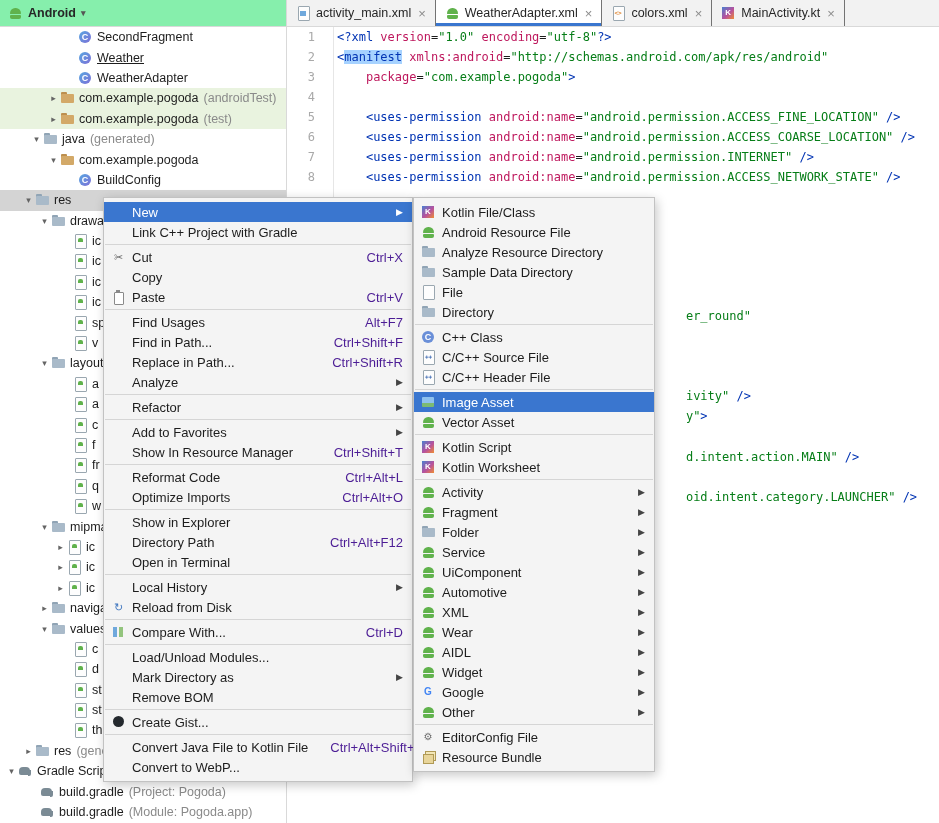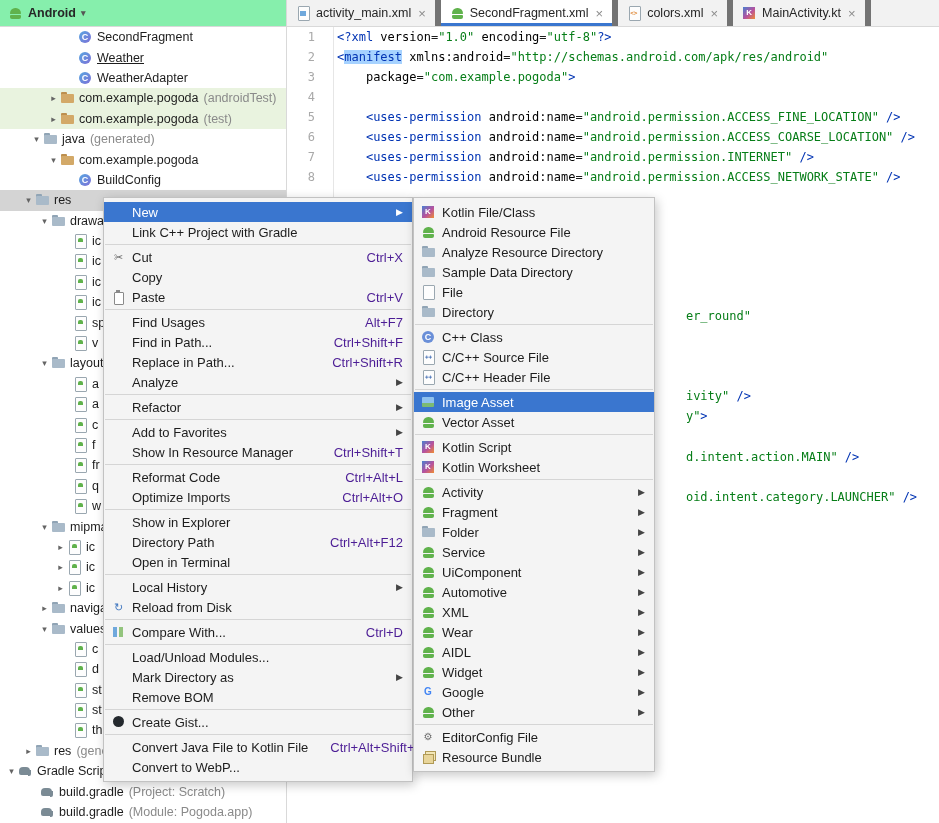--- a/index.html
+++ b/index.html
@@ -10,21 +10,21 @@
   
   .topbar{height:27px;display:flex;background:#86efac;border-bottom:1px solid #d9d9d9}
   .proj-zone{width:287px;flex:none;display:flex;align-items:center;padding:0 10px 0 8px;border-right:1px solid #d9d9d9}
   .project-sel{display:flex;align-items:center;gap:5px;font-weight:bold;color:#262626;cursor:default}
   .chev{font-size:9px;color:#555}
   .toolbar-icons{margin-left:auto;display:flex;gap:12px;align-items:center}
   .tbicon{color:#5f6a72;font-size:13px;line-height:27px}
 
   
   .tabbar{flex:1;display:flex;align-items:stretch;background:#f2f2f2;overflow:hidden}
-  .tab{display:flex;align-items:center;padding:0 9px;border-right:6px solid #737373;color:#262626;position:relative;white-space:nowrap}
+  .tab{display:flex;align-items:center;padding:0 9px;border-right:1px solid #737373;color:#262626;position:relative;white-space:nowrap}
   .tab .ic{margin-right:5px}
   .tab-close{margin-left:7px;color:#8c8c8c;font-size:13px;line-height:1}
   .tab.selected{background:#fff}
   .tab.selected::after{content:"";position:absolute;left:0;right:0;bottom:0;height:3px;background:#3a76cf}
 
   
   .main{display:flex;height:796px}
   .tree{width:287px;flex:none;background:#fff;overflow:hidden;border-right:1px solid #d9d9d9}
   .tree-row{height:20.4px;display:flex;align-items:center;white-space:nowrap;overflow:hidden}
   .tree-row .arrow{width:13px;flex:none;font-size:9px;color:#646464;text-align:center}
@@ -35,21 +35,21 @@
   .bg-selected{background:#d4d4d4}
 
   
   .editor{flex:1;position:relative;background:#fff;overflow:hidden}
   .gutter-line{position:absolute;left:46px;top:0;height:172px;border-left:1px solid #e6e6e6}
   .code-line{display:flex;height:20px;font:12px/20px "DejaVu Sans Mono",monospace}
   .lnum{width:38px;flex:none;text-align:right;color:#a9a9a9;padding-right:10px}
   .lcode{padding-left:12px;white-space:pre}
   .frag{position:absolute;left:370px;font:12px/20px "DejaVu Sans Mono",monospace;white-space:pre}
   .c-tag{color:#0033b3}
-  .c-attr{color:#000000}
+  .c-attr{color:#be185d}
   .c-str{color:#067d17}
   .c-plain{color:#1d1d1d}
   .c-taghl{color:#0033b3;background:#a6d2ff}
 
   
   .menu{position:absolute;background:#f4f4f4;border:1px solid #c2c2c2;box-shadow:2px 3px 10px rgba(0,0,0,.22);padding:4px 0;z-index:10}
   .context-menu{left:103px;top:197px;width:310px}
   .submenu{left:413px;top:197px;width:242px;z-index:11}
   .menu-item{height:20px;display:flex;align-items:center;padding:0 9px 0 7px;font-size:13px;color:#1d1d1d;white-space:nowrap}
   .menu-item .ic{width:15px;height:14px;margin-right:6px;flex:none}
@@ -116,21 +116,21 @@
         </div>
     </div>
     <div class="tabbar">
         <div class="tab">
     <span class="ic ic-layoutfile"></span>
     <span class="tab-label">activity_main.xml</span>
     <span class="tab-close">×</span>
   </div>
         <div class="tab selected">
     <span class="ic ic-android"></span>
-    <span class="tab-label">SecondFragment.xml</span>
+    <span class="tab-label">WeatherAdapter.xml</span>
     <span class="tab-close">×</span>
   </div>
         <div class="tab">
     <span class="ic ic-xmlfile"></span>
     <span class="tab-label">colors.xml</span>
     <span class="tab-close">×</span>
   </div>
         <div class="tab">
     <span class="ic ic-kotlin"></span>
     <span class="tab-label">MainActivity.kt</span>
@@ -360,21 +360,21 @@
         <div class="tree-row" style="padding-left: 5px;">
     <span class="arrow">▾</span>
     <span class="ic ic-gradle"></span>
     <span class="tlabel">Gradle Scripts</span>
 
   </div>
         <div class="tree-row" style="padding-left: 27px;">
     <span class="arrow"></span>
     <span class="ic ic-gradle"></span>
     <span class="tlabel">build.gradle</span>
-    <span class="tsuffix">(Project: Scratch)</span>
+    <span class="tsuffix">(Project: Pogoda)</span>
   </div>
         <div class="tree-row" style="padding-left: 27px;">
     <span class="arrow"></span>
     <span class="ic ic-gradle"></span>
     <span class="tlabel">build.gradle</span>
     <span class="tsuffix">(Module: Pogoda.app)</span>
   </div>
       </aside>
     <section class="editor">
       <div class="gutter-line"></div>

